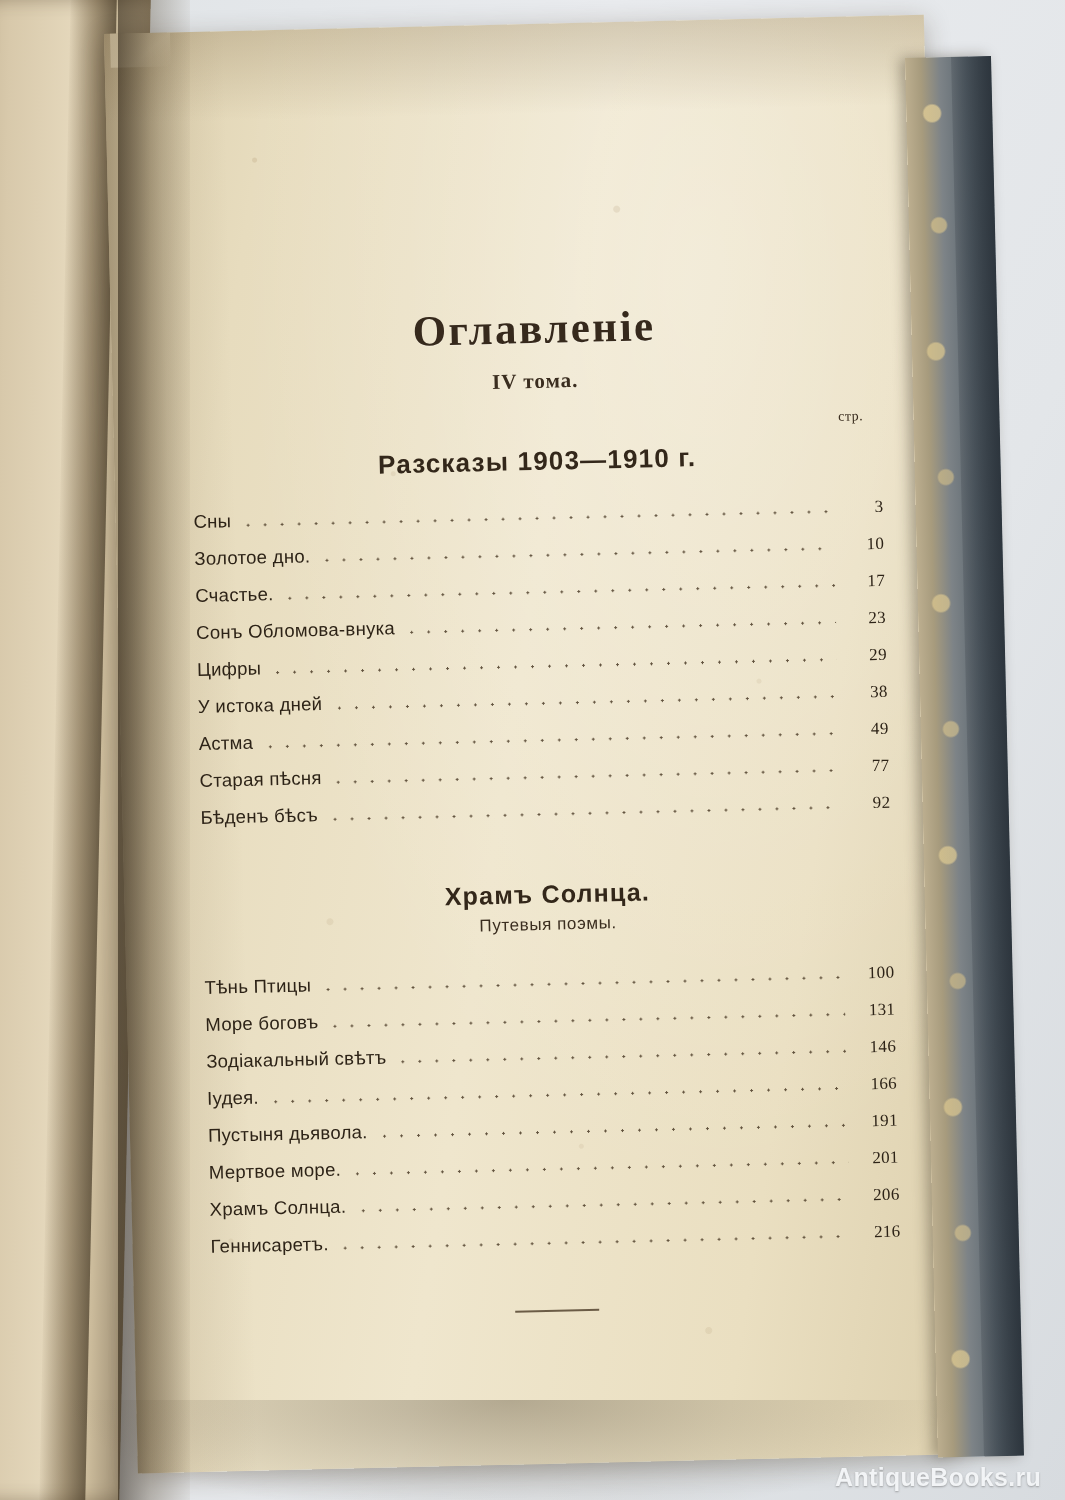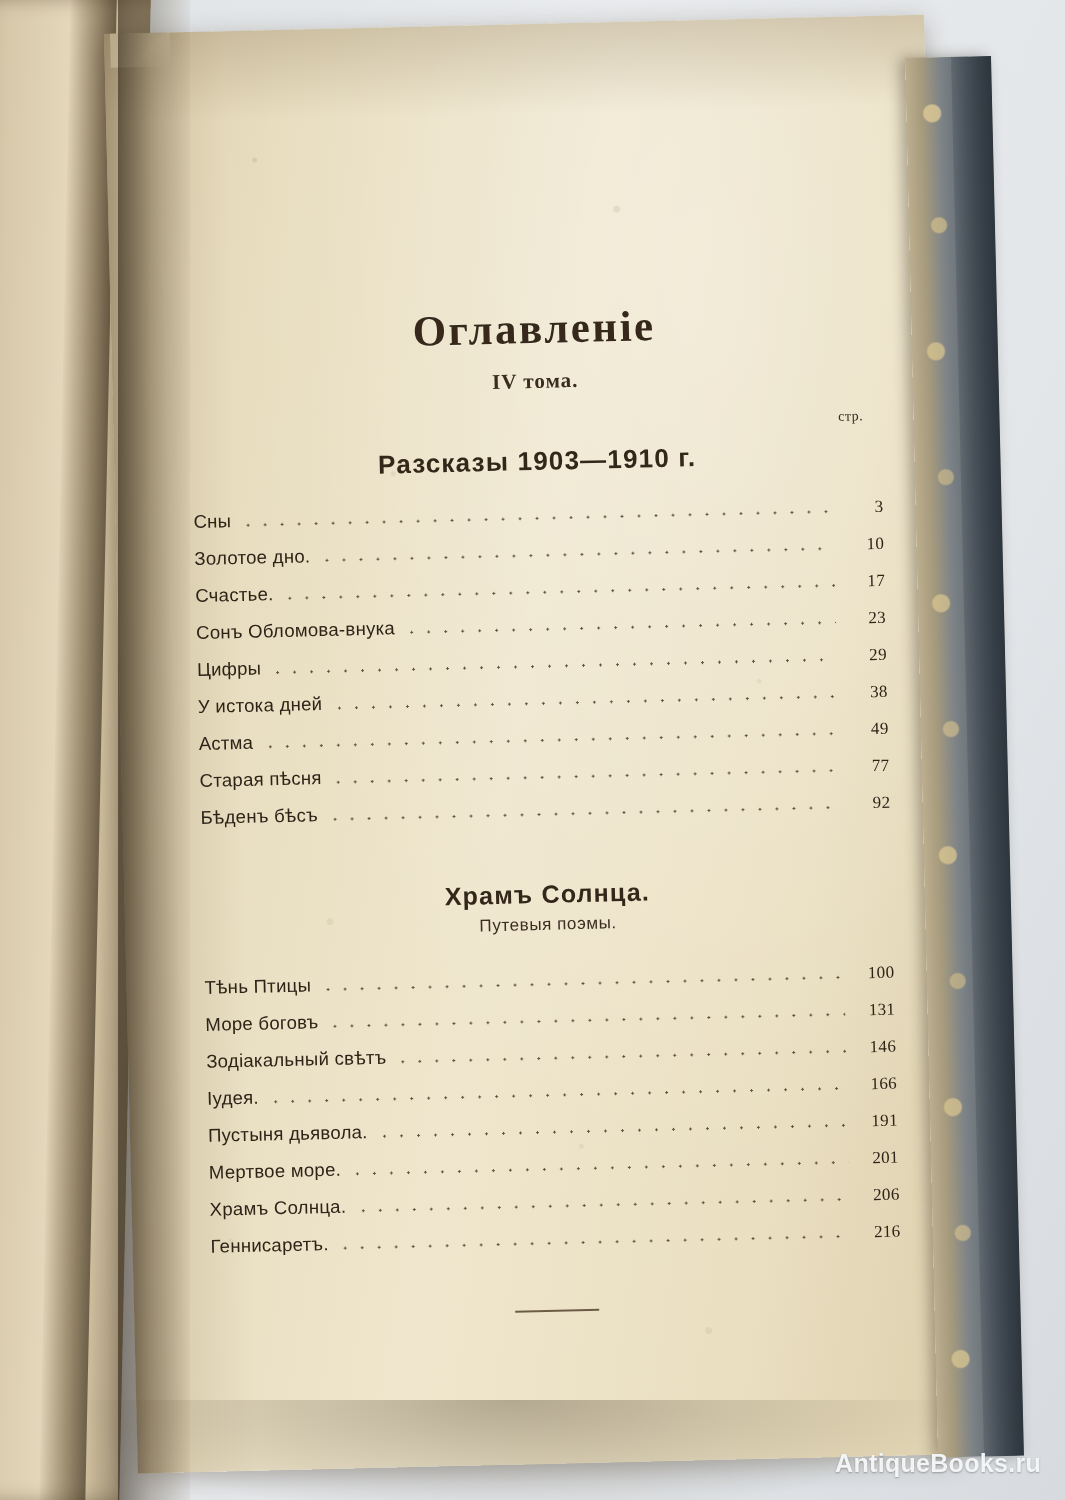--- a/index.html
+++ b/index.html
@@ -229,21 +229,21 @@
     left: 60px; bottom: -20px;
     width: 900px; height: 120px;
     background: radial-gradient(ellipse at 50% 0%, rgba(70,58,38,0.35) 0%, rgba(0,0,0,0) 70%);
     pointer-events: none;
   }
 
   
   .watermark {
     position: absolute;
     right: 24px;
-    bottom: 22px;
+    bottom: 8px;
     font-family: "Liberation Sans", sans-serif;
     font-size: 25px;
     font-weight: bold;
     color: #f2f4f6;
     letter-spacing: .3px;
     text-shadow: 0 1px 2px rgba(80,80,80,0.45);
     z-index: 20;
     text-align: right;
   }
 </style>

